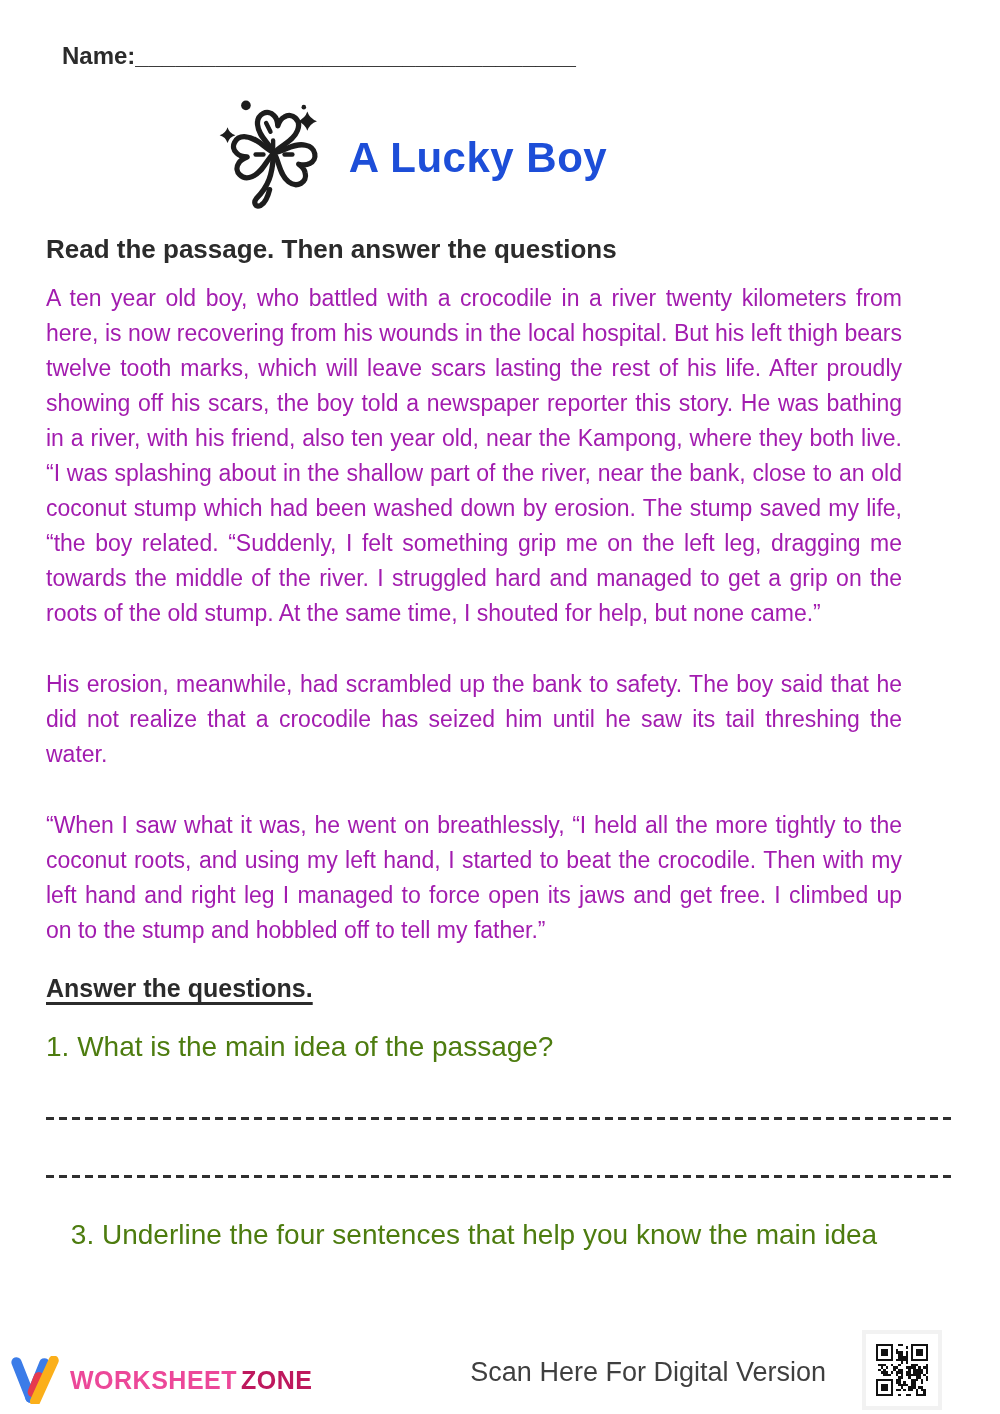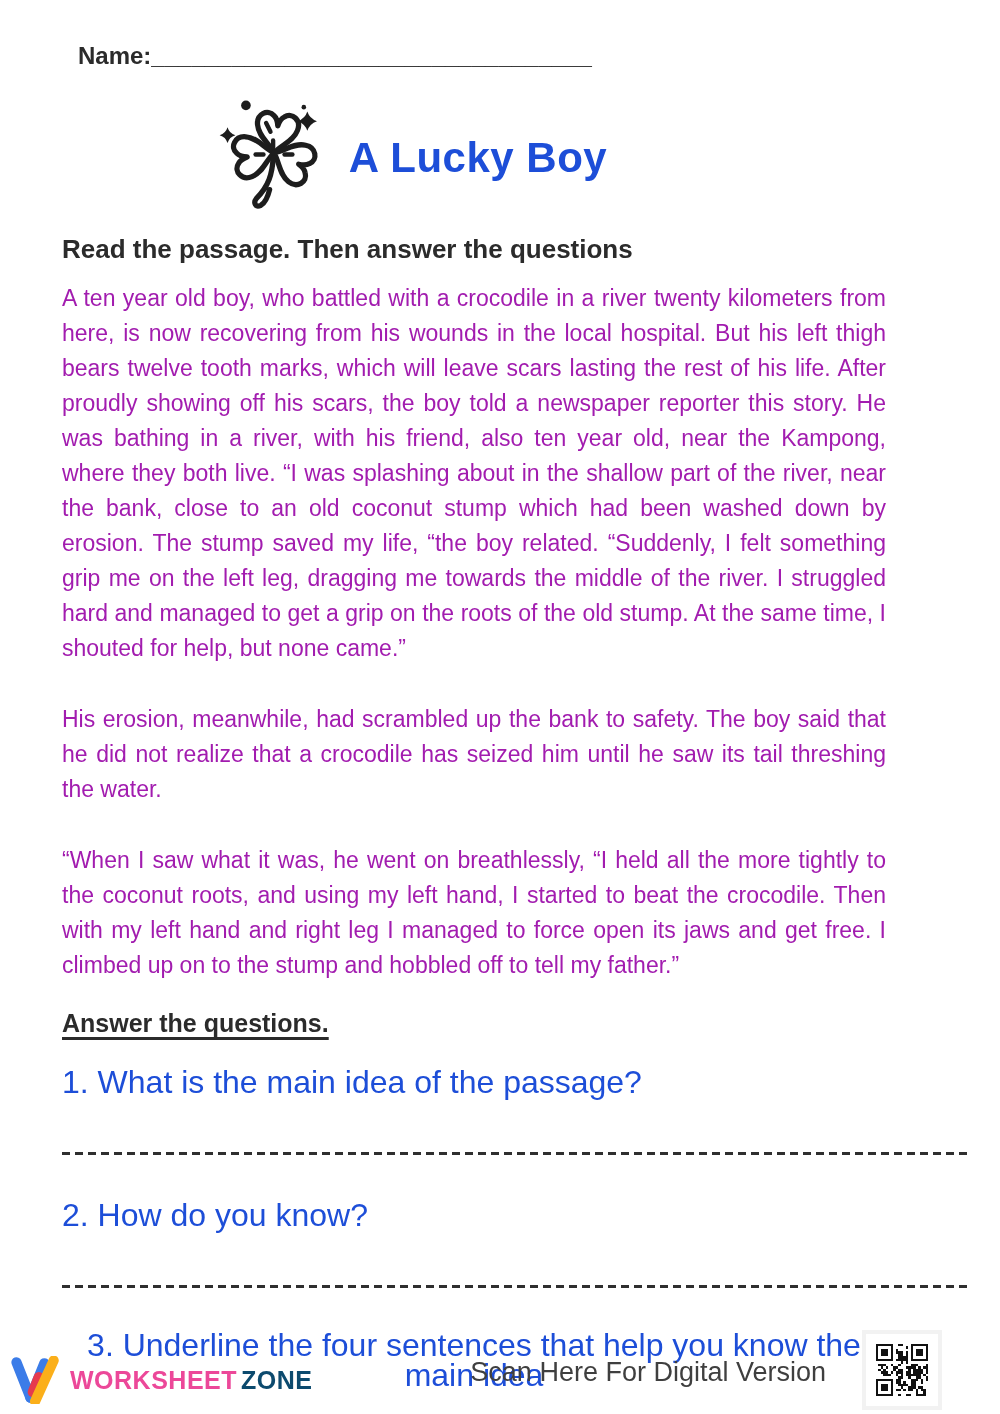--- a/index.html
+++ b/index.html
@@ -1,21 +1,21 @@
 <!DOCTYPE html>
 <html><head>
 <meta charset="utf-8">
 <style>
   html,body{margin:0;padding:0;background:#ffffff;}
   body{
     width:1000px;height:1414px;position:relative;overflow:hidden;
     font-family:"Liberation Sans","DejaVu Sans",sans-serif;
     color:#2b2b2b;
   }
-  .page{box-sizing:border-box;width:948px;height:1414px;padding:0 62px;position:relative;}
+  .page{box-sizing:border-box;width:948px;height:1414px;padding:0 46px;position:relative;}
 
   
   .topline{display:flex;justify-content:space-between;padding:42px 100px 0 16px;
     font-size:24px;font-weight:700;color:#2b2b2b;}
   .blank{font-weight:700;letter-spacing:0;color:#2b2b2b;}
 
   
   .titlerow{display:flex;align-items:center;justify-content:center;gap:18px;
     margin-top:24px;position:relative;left:-62px;height:128px;}
   .titlerow h1{margin:0;font-size:42px;font-weight:700;color:#1d4ed8;letter-spacing:.5px;}
@@ -24,32 +24,32 @@
   h2.instruction{margin:12px 0 0 0;font-size:26px;font-weight:700;color:#2b2b2b;}
 
   p.pass{margin:16px 0 0 0;font-size:23px;line-height:35px;color:#a21caf;
     text-align:justify;}
   p.pass + p.pass{margin-top:36px;}
 
   h3.answers{margin:26px 0 13px 0;font-size:25px;font-weight:700;color:#2b2b2b;
     text-decoration:underline;text-decoration-thickness:2.5px;text-underline-offset:5px;
     display:inline-block;}
 
-  .q{margin-top:16px;font-size:32px;line-height:30px;color:#1d4ed8;}
+  .q{margin-top:16px;font-size:28px;line-height:30px;color:#4d7c0f;}
   .q.q2{margin-top:45px;}
   .q.q3{margin-top:42px;text-align:center;}
   .ansline{margin-top:55px;height:3px;width:908px;
     background:repeating-linear-gradient(90deg,#2f2f2f 0 8px,transparent 8px 13px);}
 
   
   .brandbox{position:absolute;left:10px;bottom:10px;display:flex;align-items:center;gap:8px;}
   .wlogo{width:52px;height:48px;}
   .brandtext{font-size:25px;font-weight:800;letter-spacing:.5px;white-space:nowrap;}
   .brand-blue{color:#ec4899;}
-  .brand-orange{color:#0c4a6e;margin-left:4px;}
+  .brand-orange{color:#be185d;margin-left:4px;}
   .scantext{position:absolute;right:122px;bottom:26px;font-size:27px;color:#3f3f3f;}
   .qrbox{position:absolute;right:6px;bottom:4px;background:#f2f2f2;padding:4px;}
   .qrbox svg{display:block;width:72px;height:72px;}
 </style>
 </head>
 <body>
 
 <div class="page">
 
   <div class="topline">
@@ -88,21 +88,20 @@
 
   <p class="pass">A ten year old boy, who battled with a crocodile in a river twenty kilometers from here, is now recovering from his wounds in the local hospital. But his left thigh bears twelve tooth marks, which will leave scars lasting the rest of his life. After proudly showing off his scars, the boy told a newspaper reporter this story. He was bathing in a river, with his friend, also ten year old, near the Kampong, where they both live. “I was splashing about in the shallow part of the river, near the bank, close to an old coconut stump which had been washed down by erosion. The stump saved my life, “the boy related. “Suddenly, I felt something grip me on the left leg, dragging me towards the middle of the river. I struggled hard and managed to get a grip on the roots of the old stump. At the same time, I shouted for help, but none came.”</p>
   <p class="pass">His erosion, meanwhile, had scrambled up the bank to safety. The boy said that he did not realize that a crocodile has seized him until he saw its tail threshing the water.</p>
   <p class="pass">“When I saw what it was, he went on breathlessly, “I held all the more tightly to the coconut roots, and using my left hand, I started to beat the crocodile. Then with my left hand and right leg I managed to force open its jaws and get free. I climbed up on to the stump and hobbled off to tell my father.”</p>
 
   <div><h3 class="answers">Answer the questions.</h3></div>
 
   <div class="q">1. What is the main idea of the passage?</div>
   <div class="ansline"></div>
 
-  <div class="q q2">2. How do you know?</div>
   <div class="ansline"></div>
 
   <div class="q q3">3. Underline the four sentences that help you know the main idea</div>
 
   <div class="brandbox">
     <svg class="wlogo" viewBox="0 0 56 50" aria-hidden="true">
       <g fill="none" stroke-linecap="round">
         <path d="M7 6 L22 44" stroke="#3b7ce8" stroke-width="11"></path>
         <path d="M22 44 L37 7" stroke="#3b7ce8" stroke-width="11"></path>
         <path d="M24.5 38 L31 22" stroke="#e63a4e" stroke-width="11"></path>

